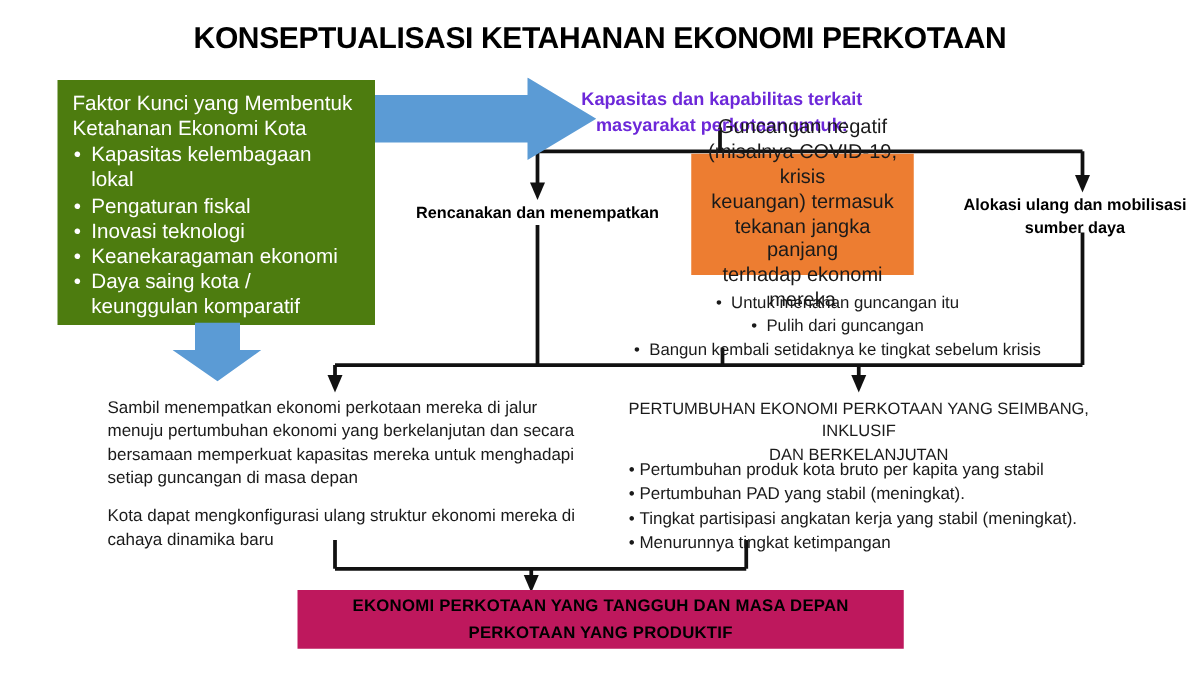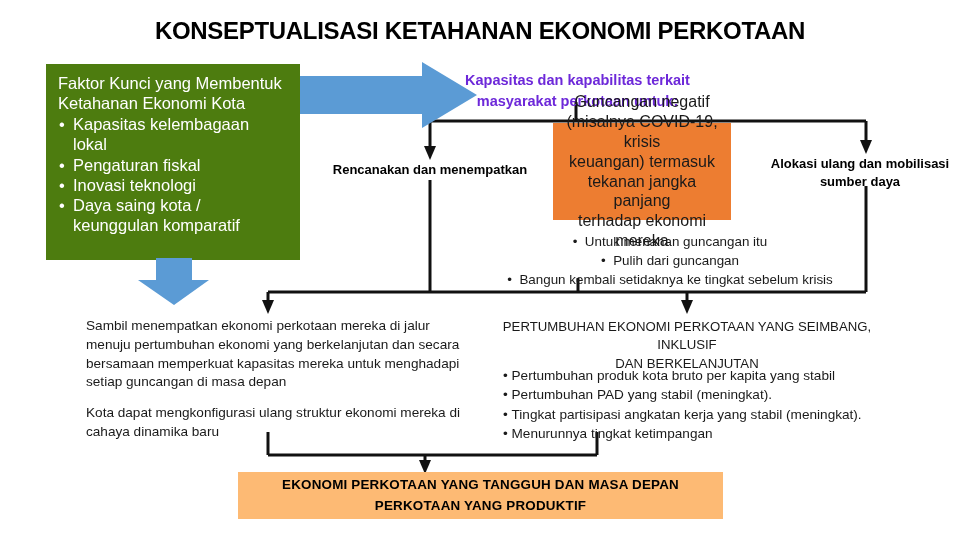--- a/index.html
+++ b/index.html
@@ -93,21 +93,21 @@
   .right-bullets {
     position: absolute; left: 503px; top: 366px; width: 400px;
     font-size: 13.6px; line-height: 1.42; color: #1a1a1a;
   }
   .right-bullets div::before { content: "\2022\00a0"; }
 
   
   .cyan-banner {
     position: absolute; left: 238px; top: 472px;
     width: 485px; height: 47px;
-    background: #fdba74;
+    background: #be185d;
     color: #000000;
     display: flex; align-items: center; justify-content: center;
     text-align: center;
     font-size: 13.4px; font-weight: bold; line-height: 1.5;
     letter-spacing: 0.2px;
     white-space: pre-line;
   }
 
   
   .connectors { position: absolute; left: 0; top: 0; }
@@ -163,20 +163,21 @@
   </svg>
 
   <div class="blue-box">
     <div class="bb-head">Faktor Kunci yang Membentuk
 Ketahanan Ekonomi Kota</div>
     <ul>
       <li>Kapasitas kelembagaan
 lokal</li>
       <li>Pengaturan fiskal</li>
       <li>Inovasi teknologi</li>
+      <li>Keanekaragaman ekonomi</li>
       <li>Daya saing kota /
 keunggulan komparatif</li>
     </ul>
   </div>
 
   <svg class="blue-down-arrow" width="72" height="48">
     <polygon points="18,0 54,0 54,22 71,22 36,47 0,22 18,22" fill="#5b9bd5"></polygon>
   </svg>
 
   <div class="hdr-capacity">Kapasitas dan kapabilitas terkait

